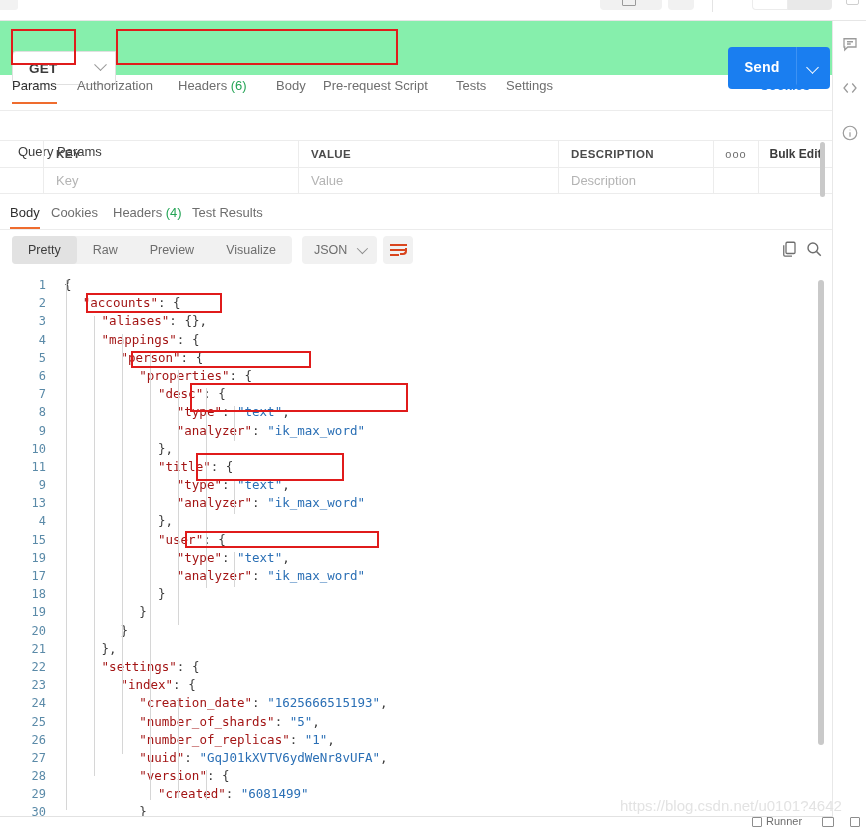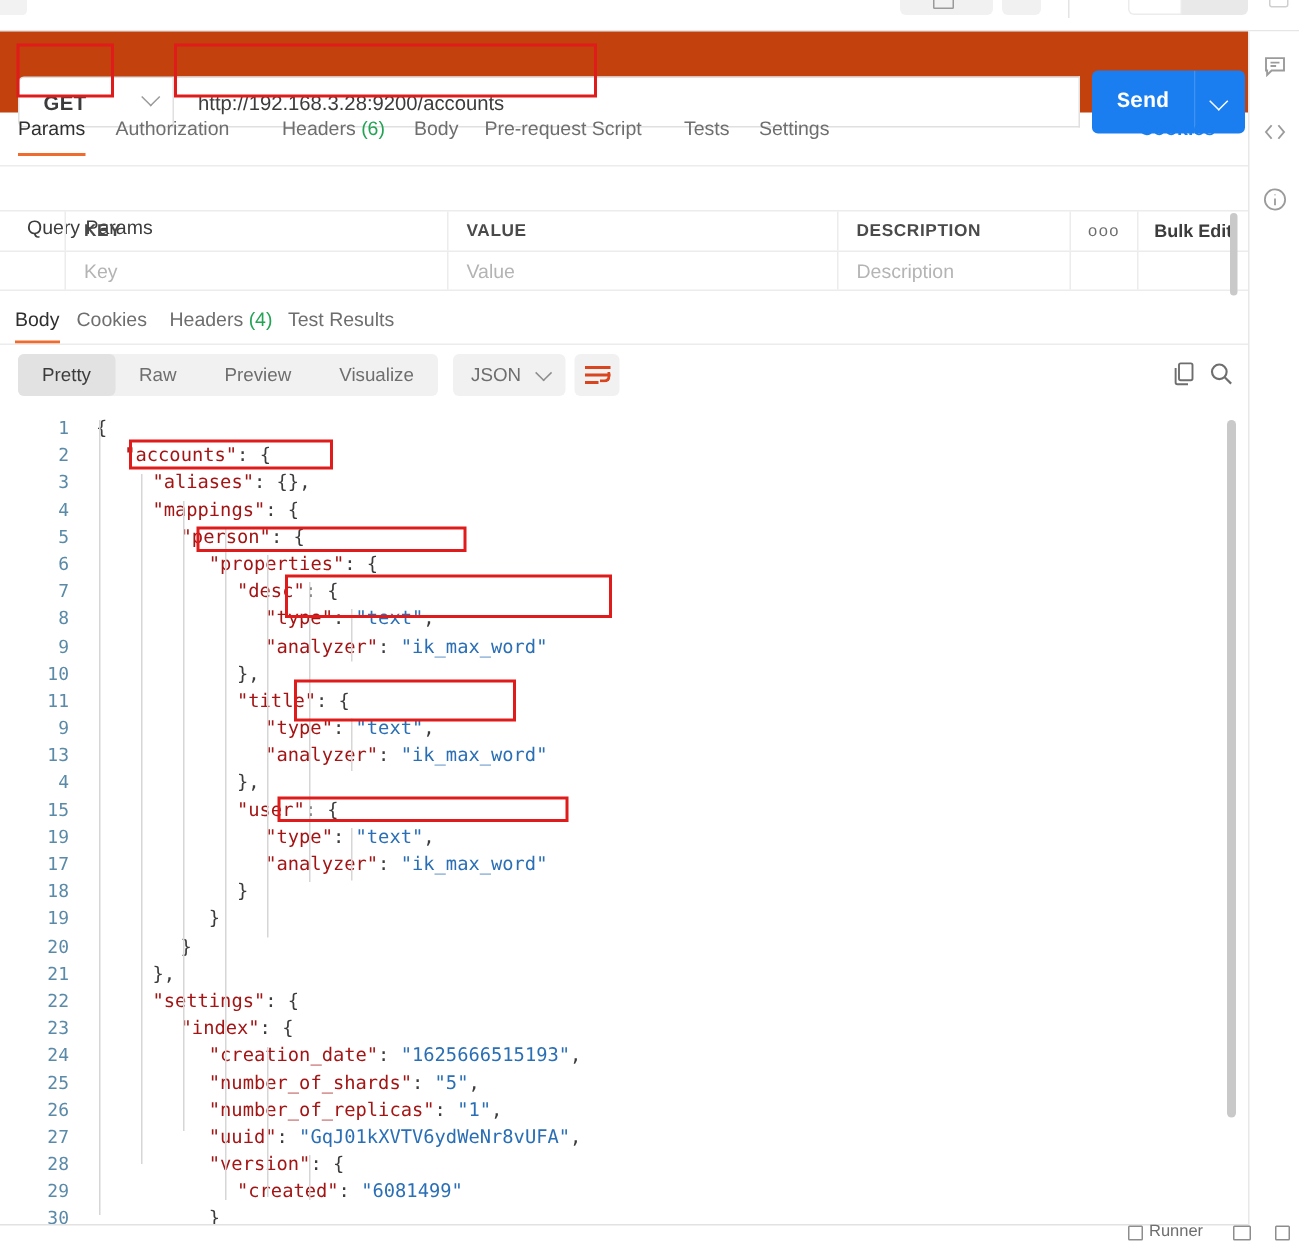--- a/index.html
+++ b/index.html
@@ -21,21 +21,21 @@
   .ts-box3 { position:absolute; left:752px; top:-14px; width:36px; height:24px; background:#fff; border-radius:4px 0 0 4px; box-shadow:0 0 0 1px #ececec inset;}
   .ts-box4 { position:absolute; left:788px; top:-14px; width:44px; height:24px; background:#e9e9e9; border-radius:0 4px 4px 0;}
   .ts-sq { position:absolute; left:846px; top:-8px; width:13px; height:13px; border:1.5px solid #cfcfcf; border-radius:2px;}
 
   
   .right-rail { position:absolute; right:0; top:21px; width:34px; height:808px; background:#fff; border-left:1px solid #e8e8e8; }
   .rail-ico { position:absolute; left:8px; width:18px; height:18px; color:#9b9b9b; }
   .rail-ico svg { width:18px; height:18px; display:block; }
 
   
-  .req-bar { position:absolute; left:0; top:21px; width:832px; height:54px; background:#c2410c; }
+  .req-bar { position:absolute; left:0; top:21px; width:832px; height:54px; background:#86efac; }
   .method-wrap { position:absolute; left:12px; top:30px; width:104px; height:34px;
      background:#fff; border:1px solid #e0e0e0; border-radius:4px 0 0 4px; display:flex; align-items:center; }
   .method-lbl { margin-left:16px; font-size:13.5px; color:#3c3c3c; font-weight:600; letter-spacing:.3px;}
   .method-caret { position:absolute; right:10px; top:11px; width:9px;height:9px; border-right:1.6px solid #9a9a9a;border-bottom:1.6px solid #9a9a9a; transform:rotate(45deg) translate(-2px,-2px); }
   .url-wrap { position:absolute; left:116px; top:30px; width:604px; height:34px; background:#fff; border:1px solid #e0e0e0; border-left:none; display:flex; align-items:center; }
   .url-text { margin-left:16px; font-size:13.5px; color:#3c3c3c; }
   .send-btn { position:absolute; left:728px; top:26px; width:68px; height:42px; background:#1a7ef0;
      border-radius:4px 0 0 4px; display:flex; align-items:center; justify-content:center;
      color:#fff; font-size:14.5px; font-weight:700;font-family:Liberation Mono, monospace; }
   .send-caret-btn { position:absolute; left:796px; top:26px; width:34px; height:42px; background:#1a7ef0; border-radius:0 4px 4px 0; border-left:1px solid #3d92f4;}
@@ -159,34 +159,31 @@
           <path d="M12 11v6M12 7.6v.6"></path>
         </svg>
     </div>
   </div>
 
   <div class="req-bar">
     <div class="method-wrap">
       <span class="method-lbl">GET</span>
       <span class="method-caret"></span>
     </div>
-    <div class="url-wrap">
-      <span class="url-text">http://192.168.3.28:9200/accounts</span>
-    </div>
     <div class="send-btn">Send</div>
     <div class="send-caret-btn">
         <span class="send-caret"></span>
       </div>
   </div>
 
   <div class="req-tabs" id="req-tabs">
       <div class="rtab active" style="left: 12px;"><span>Params</span></div>
       <div class="rtab-underline" style="left: 12px; width: 45px;"></div>
       <div class="rtab" style="left: 77px;"><span>Authorization</span></div>
-      <div class="rtab" style="left: 188px;"><span>Headers</span><span class="cnt"> (6)</span></div>
+      <div class="rtab" style="left: 178px;"><span>Headers</span><span class="cnt"> (6)</span></div>
       <div class="rtab" style="left: 276px;"><span>Body</span></div>
       <div class="rtab" style="left: 323px;"><span>Pre-request Script</span></div>
       <div class="rtab" style="left: 456px;"><span>Tests</span></div>
       <div class="rtab" style="left: 506px;"><span>Settings</span></div>
       <div class="cookies-link">Cookies</div>
     </div>
   <div class="tabs-sep"></div>
 
   <div class="qp-title">Query Params</div>
   <div class="ptable">
@@ -317,20 +314,21 @@
   <div id="annos">
       <div class="anno" style="left: 11px; top: 29px; width: 65px; height: 36px;"></div>
       <div class="anno" style="left: 116px; top: 29px; width: 282px; height: 36px;"></div>
       <div class="anno" style="left: 86px; top: 293px; width: 136px; height: 20px;"></div>
       <div class="anno" style="left: 131px; top: 351px; width: 180px; height: 17px;"></div>
       <div class="anno" style="left: 190px; top: 383px; width: 218px; height: 29px;"></div>
       <div class="anno" style="left: 196px; top: 453px; width: 148px; height: 28px;"></div>
       <div class="anno" style="left: 185px; top: 531px; width: 194px; height: 17px;"></div>
     </div>
 
+  <div class="watermark">https://blog.csdn.net/u0101?4642</div>
 
   <div class="statusbar">
     <div class="sb-ico"></div>
     <div class="sb-runner">Runner</div>
     <div class="sb-ico2"></div>
     <div class="sb-ico3"></div>
   </div>
 
 </div>
 

